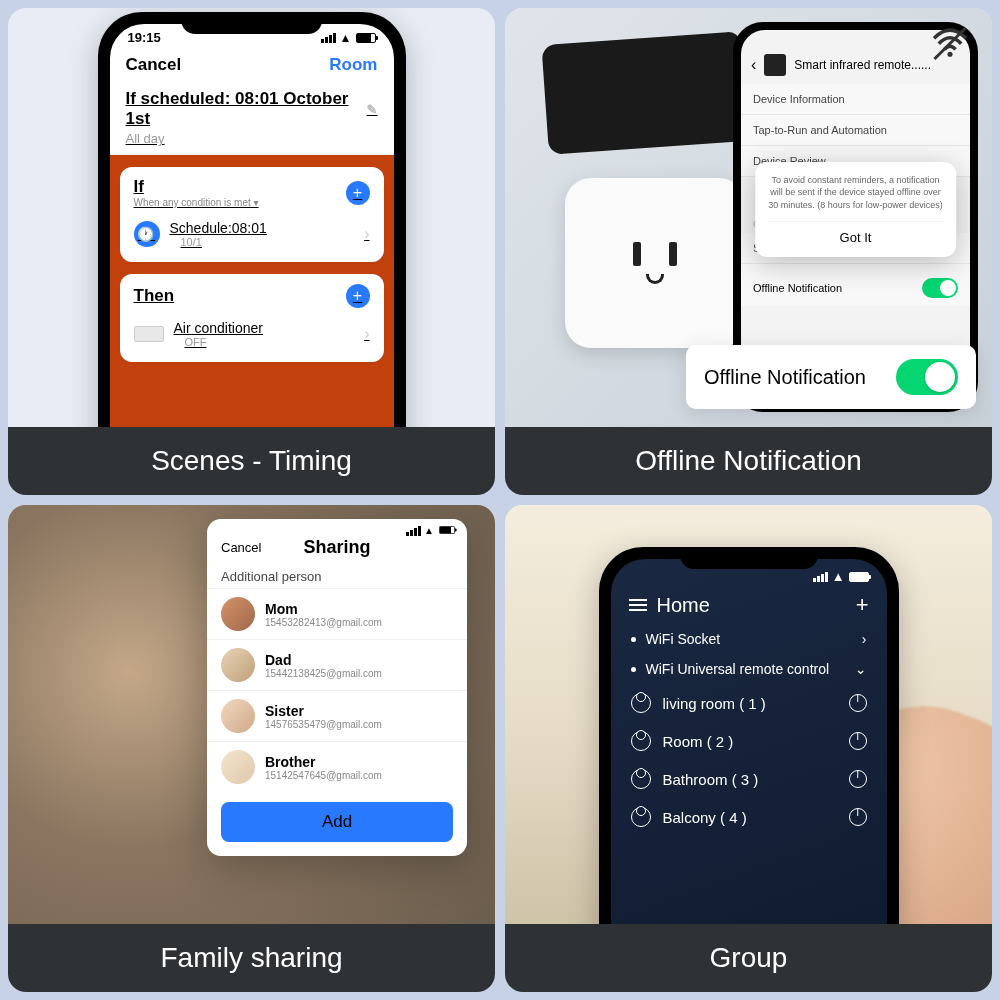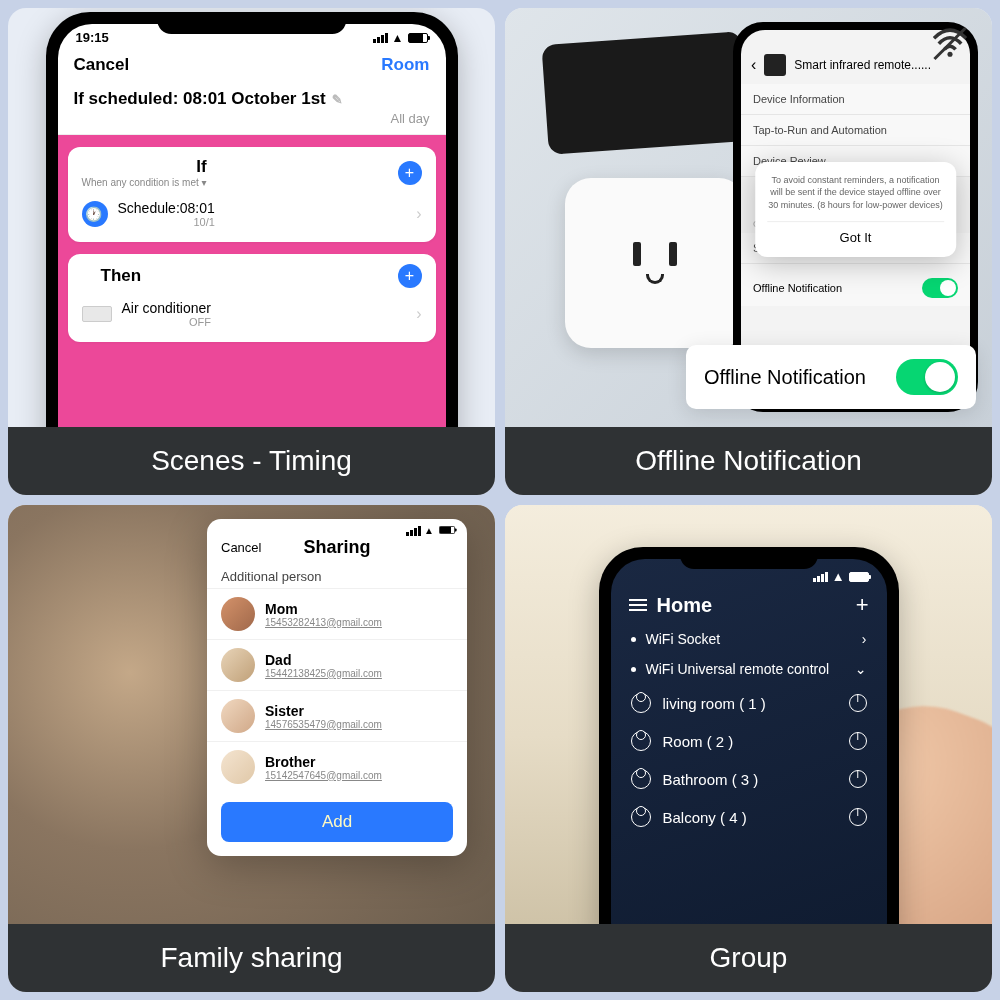--- a/index.html
+++ b/index.html
@@ -16,32 +16,32 @@
 .status-icons { display: flex; gap: 4px; align-items: center; }
 .sig { display: inline-flex; gap: 1px; align-items: flex-end; }
 .sig i { width: 3px; background: #000; display: block; }
 .sig i:nth-child(1){height:4px}.sig i:nth-child(2){height:6px}.sig i:nth-child(3){height:8px}.sig i:nth-child(4){height:10px}
 .wifi-ic { font-size: 12px; }
 .batt { width: 20px; height: 10px; border: 1px solid #000; border-radius: 2px; position: relative; }
 .batt::after { content:''; position:absolute; right:-3px; top:2px; width:2px; height:4px; background:#000; border-radius:0 1px 1px 0; }
 .batt i { display:block; height:100%; width:80%; background:#000; }
 
 
-.p1 .phone { left: 50%; transform: translateX(-50%); top: 4px; width: 412px; height: 560px; text-align: right; }
+.p1 .phone { left: 50%; transform: translateX(-50%); top: 4px; width: 308px; height: 560px; }
 .nav1 { display:flex; justify-content:space-between; padding: 8px 16px 4px; font-size: 17px; }
 .nav1 .cancel { font-weight:600; }
 .nav1 .save { color:#2979ff; font-weight:600; }
-.p1 .content { background:#ec4899; height: calc(100% - 58px); padding: 0; }
+.p1 .content { background:#c2410c; height: calc(100% - 58px); padding: 0; text-decoration: underline; }
 .sched-head { background:#fff; padding: 10px 16px 8px; border-bottom: 1px solid #eee; position: relative; }
 .sched-head .title { font-size: 17px; font-weight: 600; display:flex; align-items:center; gap:6px; }
 .sched-head .sub { font-size: 13px; color:#999; margin-top:2px; }
 .pencil { color:#bbb; font-size:13px; }
 .card1 { background:#fff; margin: 12px 10px; border-radius: 12px; box-shadow: 0 1px 3px rgba(0,0,0,.05); padding: 10px 14px; }
 .card1 .hd { display:flex; justify-content:space-between; align-items:center; }
-.card1 .hd .t { font-weight:700; font-size:17px;margin-left:19px; }
+.card1 .hd .t { font-weight:700; font-size:17px; }
 .card1 .hd .sub { font-size:10px; color:#888; }
 .plus-btn { width:24px; height:24px; border-radius:50%; background:#2979ff; color:#fff; display:flex; align-items:center; justify-content:center; font-size:16px; }
 .row1 { display:flex; align-items:center; gap:10px; padding: 12px 0 4px; }
 .clock-ic { width:26px; height:26px; border-radius:50%; background:#2979ff; display:flex; align-items:center; justify-content:center; color:#fff; font-size:14px; }
 .ac-ic { width:30px; height:16px; background:#e8e8e8; border:1px solid #ccc; border-radius:2px; }
 .row1 .txt .a { font-size:14px; font-weight:500; }
 .row1 .txt .b { font-size:11px; color:#999;margin-left:11px; }
 .chev { margin-left:auto; color:#ccc; font-size:16px; }
 
 
@@ -77,36 +77,36 @@
 .family-bg { position:absolute; inset:0; background: radial-gradient(circle at 25% 40%, #c4a888 0%, #8a7560 40%, #6b5d4d 100%); }
 .share-card { position:absolute; right:28px; top:14px; width:260px; background:#fff; border-radius:14px; box-shadow:0 10px 40px rgba(0,0,0,.25); overflow:hidden; }
 .share-card .sb { display:flex; justify-content:flex-end; padding:6px 10px 0; gap:3px; font-size:10px; }
 .share-card .hd { display:flex; align-items:center; padding: 4px 14px 10px; position:relative; }
 .share-card .hd .c { font-size:13px; }
 .share-card .hd .t { font-size:18px; font-weight:600; position:absolute; left:50%; transform:translateX(-50%); }
 .share-card .sect { font-size:13px; color:#444; padding: 4px 14px; }
 .person { display:flex; align-items:center; gap:10px; padding:8px 14px; border-top:1px solid #f0f0f0; }
 .avatar { width:34px; height:34px; border-radius:50%; background:linear-gradient(135deg,#e0a878,#b07850); flex-shrink:0; display:flex; align-items:center; justify-content:center; font-size:18px; }
 .person .info .n { font-size:14px; font-weight:600; }
-.person .info .e { font-size:10px; color:#888;text-decoration:underline; }
-.add-btn { margin:10px 14px 14px; background:#2979ff; color:#fef9c3; text-align:center; padding:10px; border-radius:8px; font-size:17px; }
+.person .info .e { font-size:10px; color:#888; }
+.add-btn { margin:10px 14px 14px; background:#2979ff; color:#000000; text-align:center; padding:10px; border-radius:8px; font-size:17px; }
 
 
 .p4 .panel-body { background: linear-gradient(180deg,#efe8da 0%, #d8ceba 100%); }
 .room-bg { position:absolute; inset:0; background: linear-gradient(180deg,#f4eddd 0%,#e6dcc6 55%, #cfc3a8 100%); }
 .hand { position:absolute; right:-30px; bottom:-40px; width:220px; height:260px; background: radial-gradient(ellipse at 30% 30%, #f0c8a8, #d4a080); border-radius: 50% 40% 30% 50%; transform: rotate(20deg); filter: blur(1px); }
 .p4 .phone { left:50%; transform:translateX(-50%); top:42px; width:300px; height:420px; }
 .p4 .screen { background: linear-gradient(160deg,#1a2842 0%,#0f1b30 100%) !important; color:#fff; }
 .p4 .statusbar { color:#fff; padding-top:10px; }
 .p4 .sig i, .p4 .batt, .p4 .batt i { background:#fff; border-color:#fff; }
 .p4 .batt::after { background:#fff; }
 .home-hd { display:flex; align-items:center; gap:10px; padding: 6px 18px; }
 .menu-ic { display:flex; flex-direction:column; gap:3px; }
 .menu-ic i { width:18px; height:2px; background:#fff; }
-.home-hd .t { font-size:20px; font-weight:700; }
+.home-hd .t { font-size:20px; font-weight:400; }
 .home-hd .plus { margin-left:auto; font-size:22px; }
 .grp-item { display:flex; align-items:center; padding: 7px 20px; font-size:14px;justify-content:flex-end; }
 .grp-item .dot { width:5px; height:5px; background:#fff; border-radius:50%; margin-right:10px; }
 .grp-item .chev4 { margin-left:auto; font-size:14px; }
 .room-item { display:flex; align-items:center; padding: 9px 20px; font-size:15px; }
 .room-item .pic { width:20px; height:20px; border:1.5px solid #fff; border-radius:50%; margin-right:12px; position:relative; }
 .room-item .pic::after { content:''; position:absolute; width:8px; height:8px; border:1.5px solid #fff; border-radius:50%; left:4px; top:-2px; background: linear-gradient(160deg,#1a2842,#0f1b30); }
 .room-item .pwr { margin-left:auto; width:18px; height:18px; border:1.5px solid #fff; border-radius:50%; position:relative; }
 .room-item .pwr::after { content:''; position:absolute; width:1.5px; height:8px; background:#fff; left:50%; top:-1px; transform:translateX(-50%); }
 </style>

